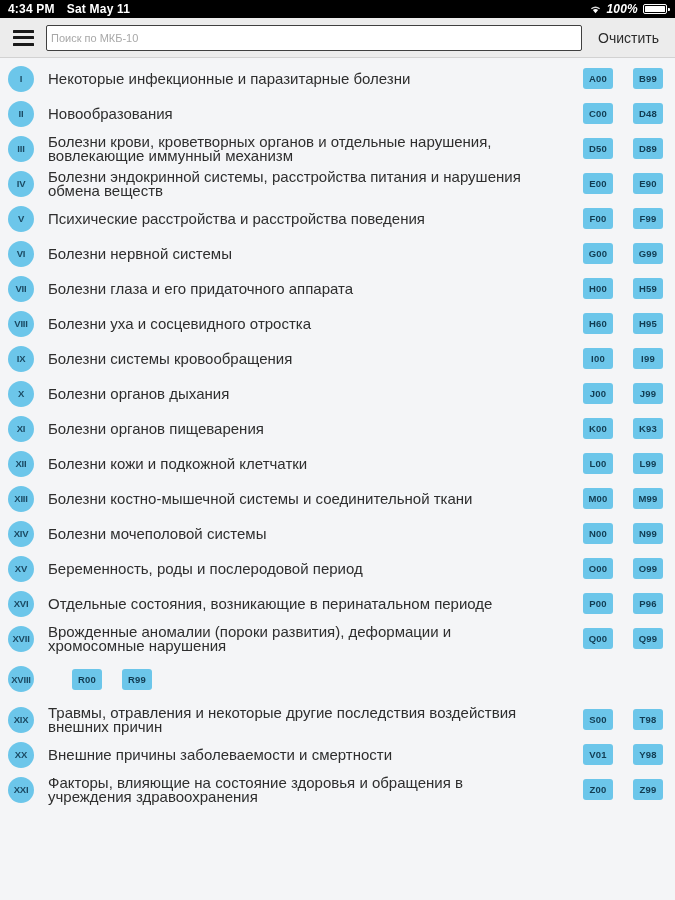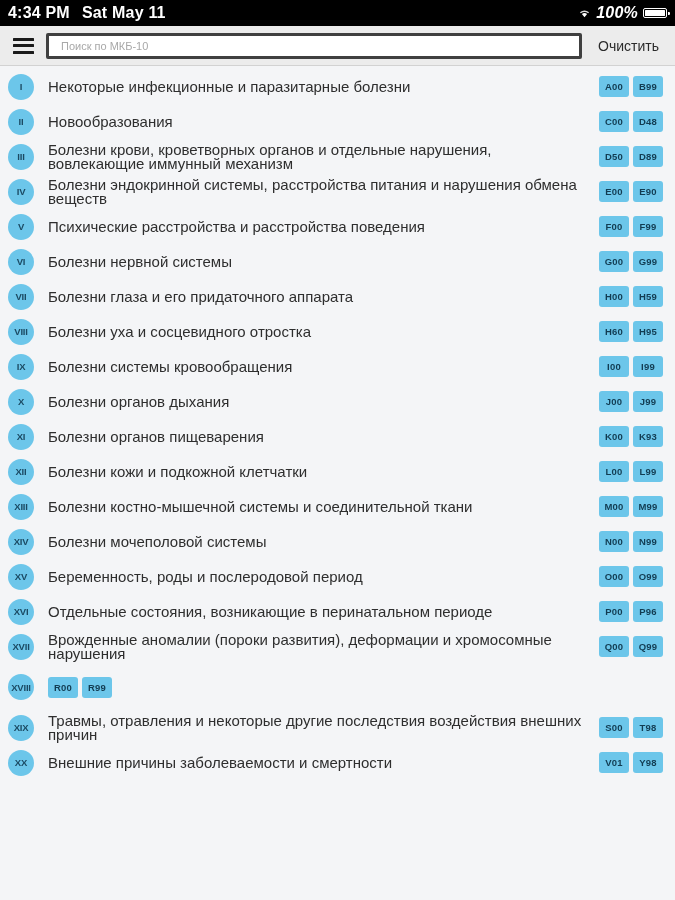--- a/index.html
+++ b/index.html
@@ -7,27 +7,27 @@
   html, body {
     margin: 0; padding: 0;
     width: 675px; height: 900px;
     overflow: hidden;
     background: #f4f5f7;
     font-family: "Liberation Sans", "DejaVu Sans", sans-serif;
   }
 
   
   #status-bar {
-    height: 26px;
+    height: 18px;
     background: #000000;
     color: #ffffff;
     display: flex;
     align-items: center;
     padding: 0 8px;
-    font-size: 16px;
+    font-size: 12px;
     font-weight: bold;
     letter-spacing: 0.2px;
   }
   #status-bar .left { display: flex; align-items: center; gap: 12px; }
   #status-bar .right {
     margin-left: auto;
     display: flex;
     align-items: center;
     gap: 5px;
     font-style: italic;
@@ -80,23 +80,23 @@
   #menu-button span {
     display: block;
     width: 21px; height: 3px;
     background: #1a1a1a;
     border-radius: 0.5px;
   }
   #search-input {
     flex: 1;
     height: 26px;
     background: #ffffff;
-    border: 3px solid #404040;
+    border: 1px solid #404040;
     border-radius: 2px;
-    padding: 0 12px;
+    padding: 0 4px;
     font-size: 11px;
     font-family: "Liberation Sans", "DejaVu Sans", sans-serif;
     color: #222222;
     outline: none;
   }
   #search-input::placeholder { color: #a8a8a8; }
   #clear-button {
     background: transparent;
     border: none;
     font-size: 14px;
@@ -139,21 +139,22 @@
   .chapter-title {
     flex: 1 1 auto;
     font-size: 15px;
     line-height: 14px;
     color: #2e2e2e;
     padding-right: 16px;
   }
   .code-group {
     flex: 0 0 auto;
     display: flex;
-    gap: 4px;
+    gap: 20px;
+    margin-left: 24px;
   }
   .code-badge {
     width: 30px; height: 21px;
     background: #6cc6ea;
     border-radius: 3px;
     color: #123c52;
     font-size: 9.5px;
     font-weight: bold;
     display: flex;
     align-items: center;
@@ -366,13 +367,21 @@
 
   <div class="chapter-row">
     <div class="roman-badge">XX</div>
     <div class="chapter-title">Внешние причины заболеваемости и смертности</div>
     <div class="code-group">
       <div class="code-badge">V01</div>
       <div class="code-badge">Y98</div>
     </div>
   </div>
 
+  <div class="chapter-row">
+    <div class="roman-badge">XXI</div>
+    <div class="chapter-title">Факторы, влияющие на состояние здоровья и обращения в учреждения здравоохранения</div>
+    <div class="code-group">
+      <div class="code-badge">Z00</div>
+      <div class="code-badge">Z99</div>
+    </div>
+  </div>
 </div>
 
 </body></html>

